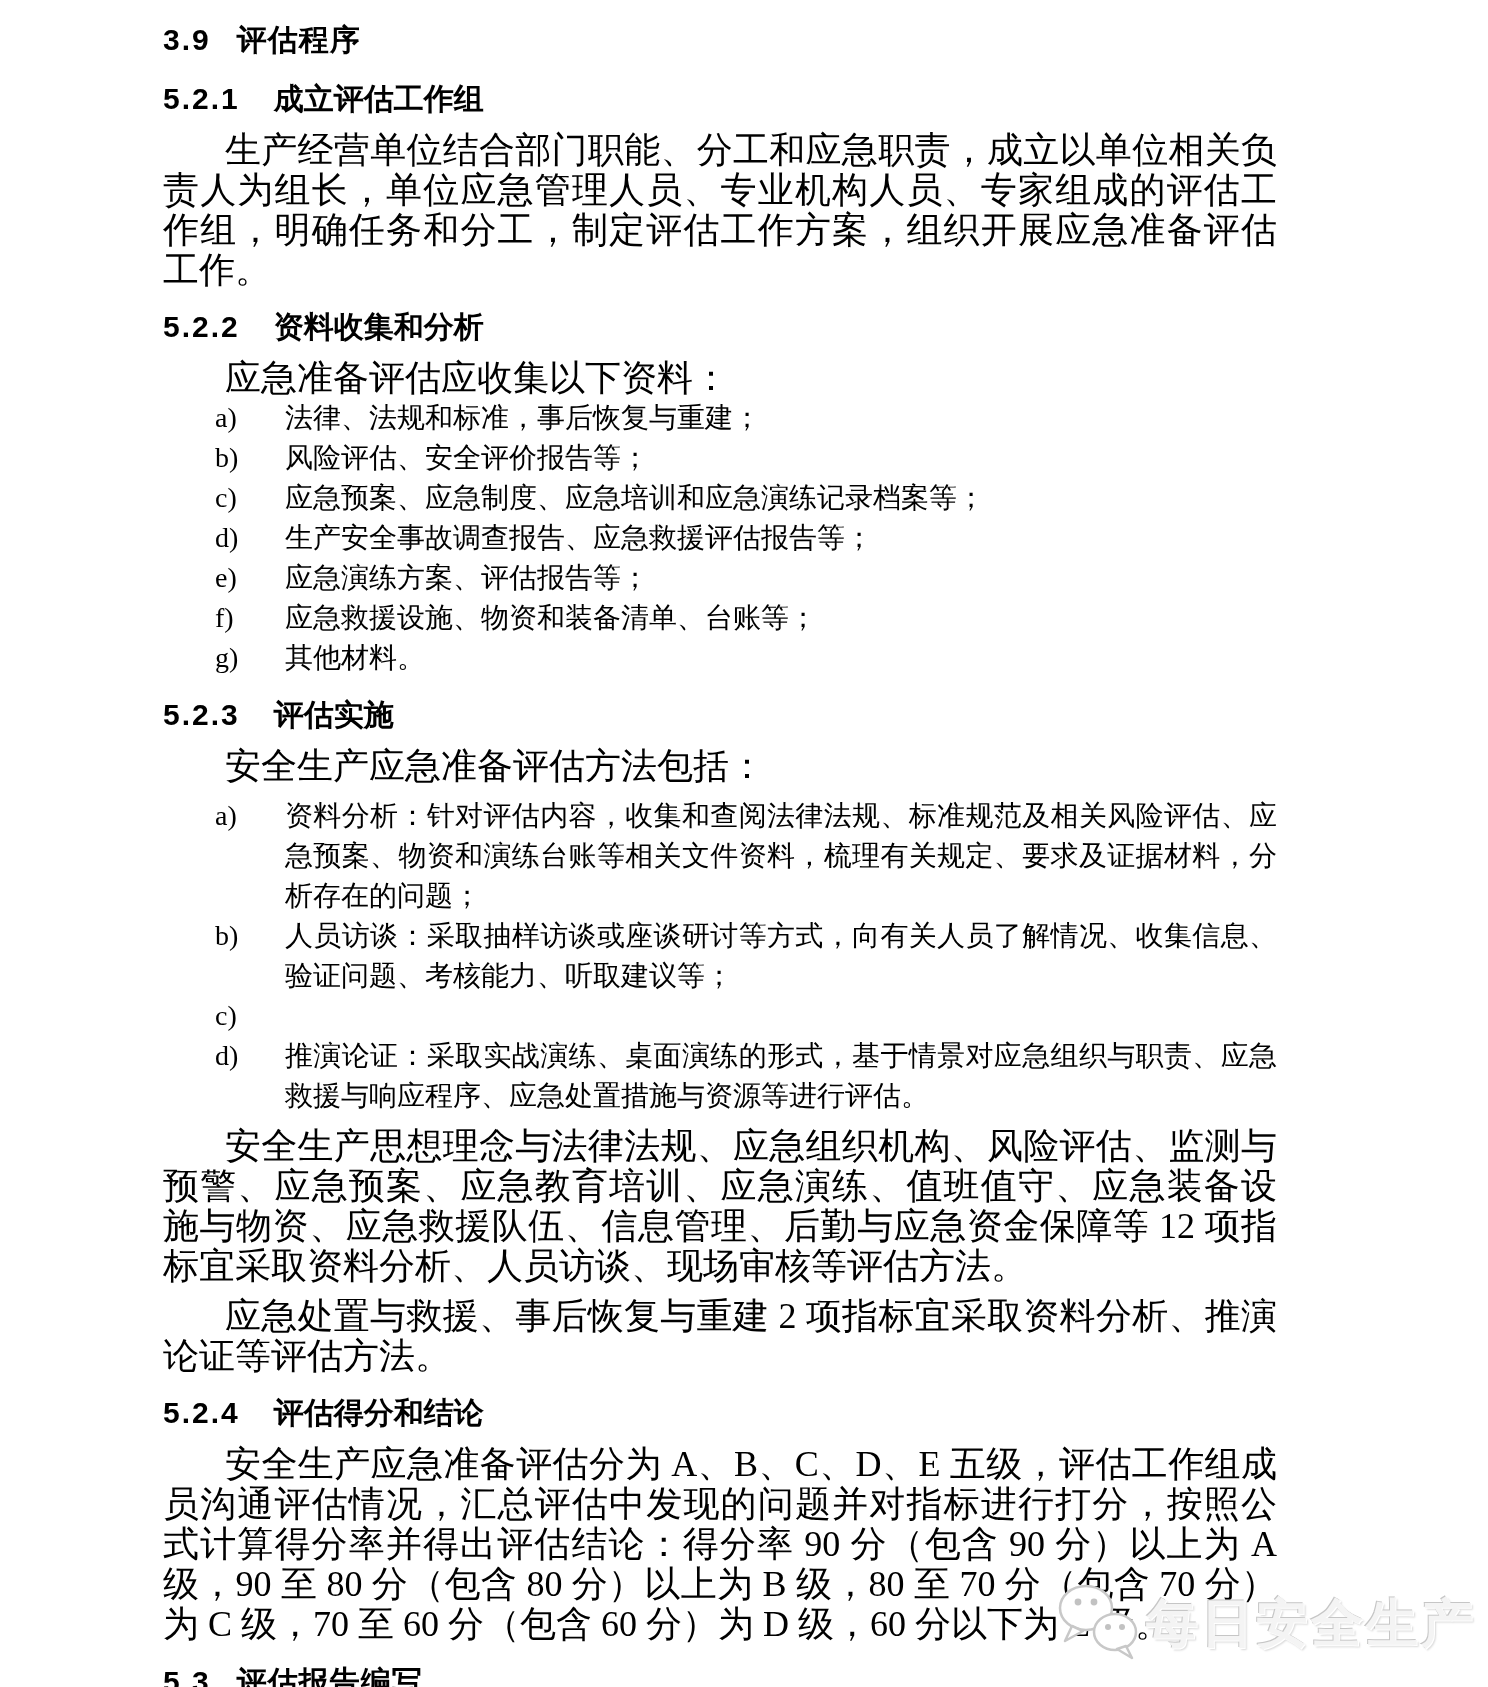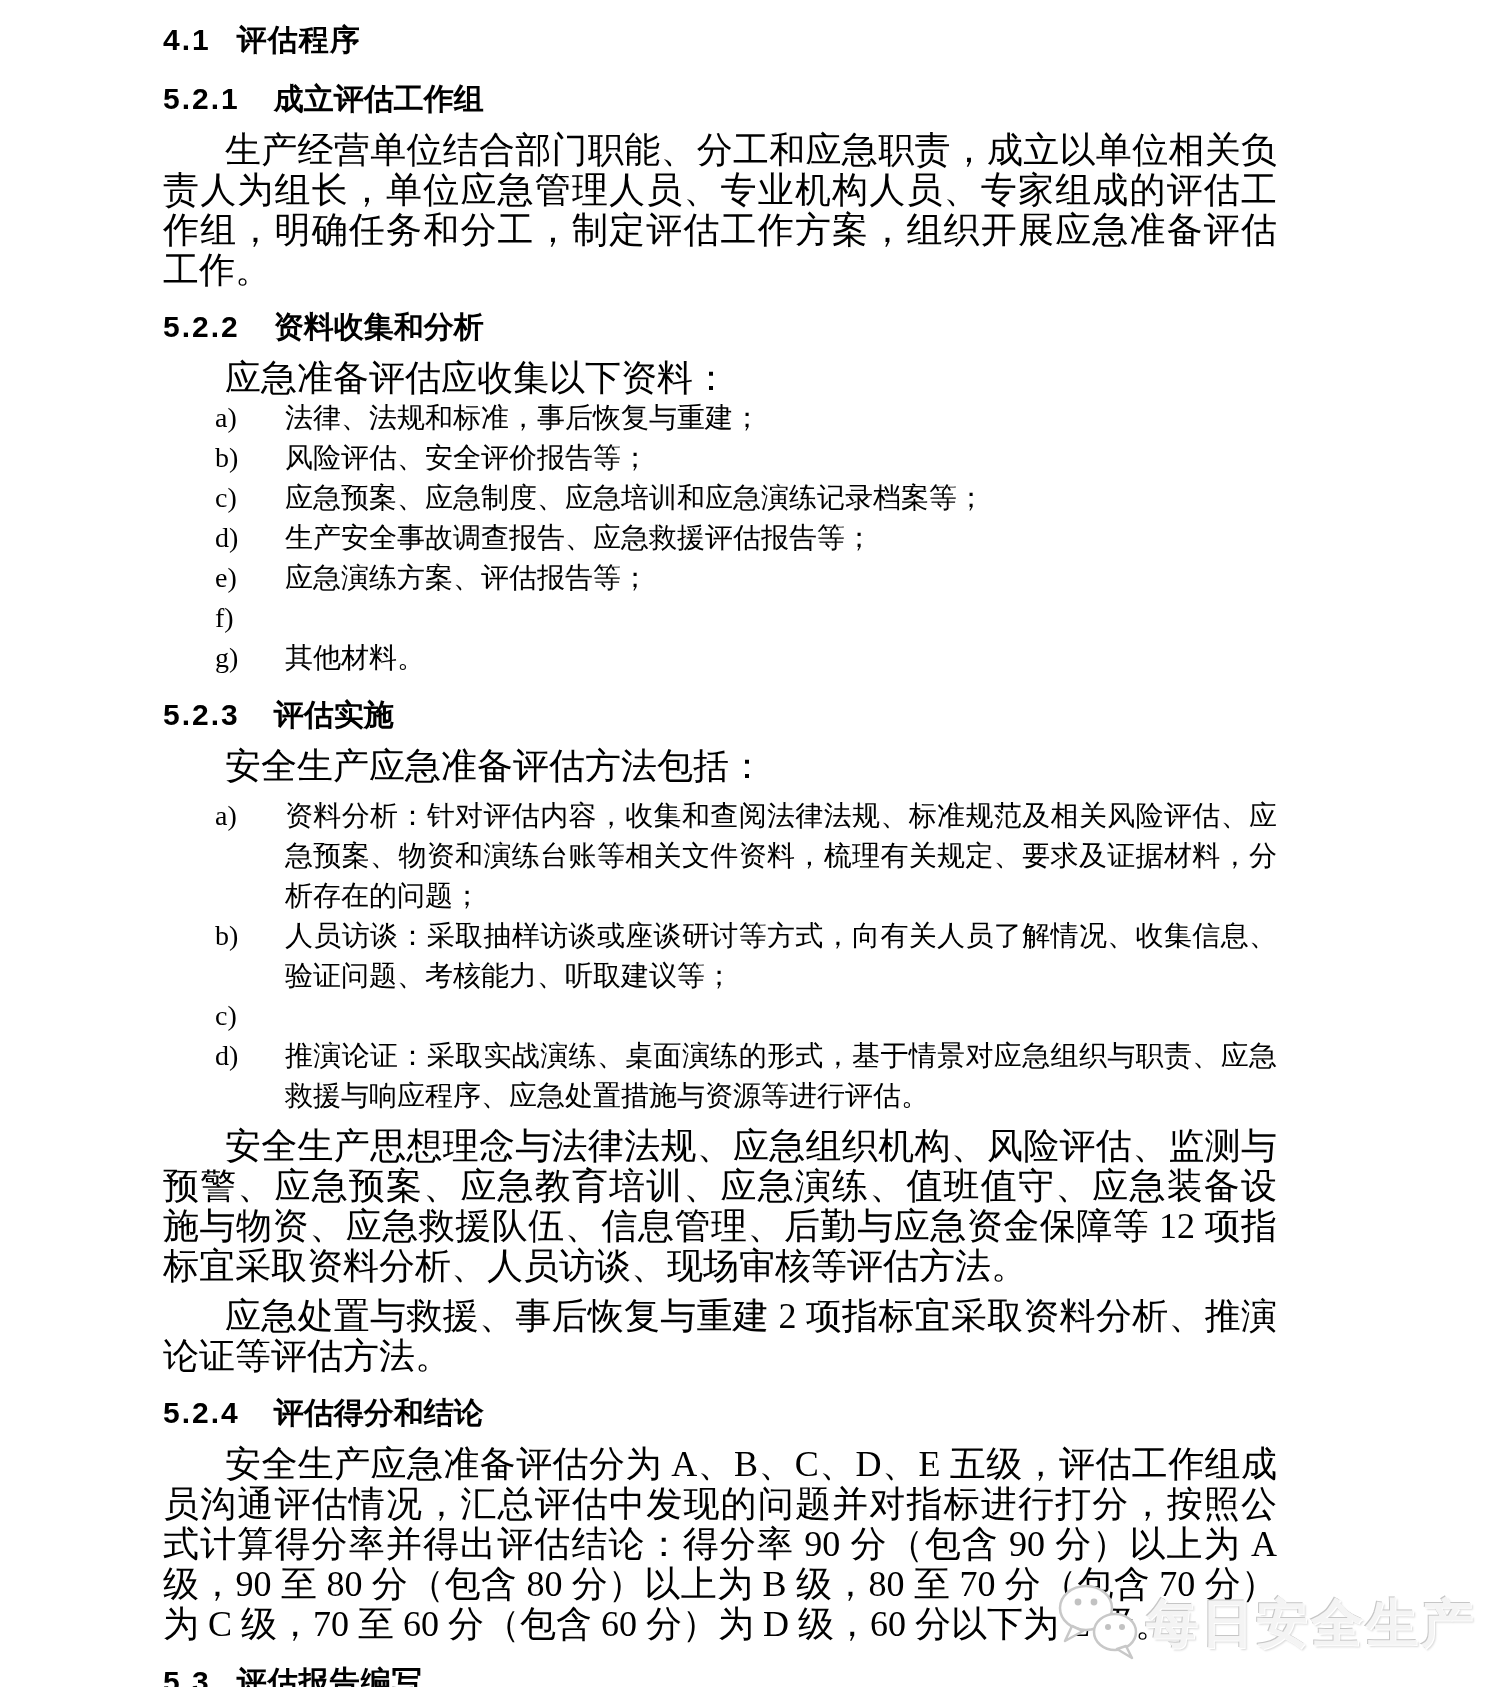--- a/index.html
+++ b/index.html
@@ -96,21 +96,21 @@
       2px 2px 2px #d9d9d9;
     white-space: nowrap;
   }
 </style>
 </head>
 <body>
 
 <div class="page">
 
   <div class="h2">
-    <span class="heading-num">4.1</span><span>评估程序</span>
+    <span class="heading-num">3.9</span><span>评估程序</span>
   </div>
 
   <div class="h3">
     <span class="heading-num">5.2.1</span><span>成立评估工作组</span>
   </div>
   <p class="para">生产经营单位结合部门职能、分工和应急职责，成立以单位相关负责人为组长，单位应急管理人员、专业机构人员、专家组成的评估工作组，明确任务和分工，制定评估工作方案，组织开展应急准备评估工作。</p>
 
   <div class="h3">
     <span class="heading-num">5.2.2</span><span>资料收集和分析</span>
   </div>
@@ -131,20 +131,21 @@
     <div class="list-item">
       <span class="list-marker">d)</span>
       <span class="list-text">生产安全事故调查报告、应急救援评估报告等；</span>
     </div>
     <div class="list-item">
       <span class="list-marker">e)</span>
       <span class="list-text">应急演练方案、评估报告等；</span>
     </div>
     <div class="list-item">
       <span class="list-marker">f)</span>
+      <span class="list-text">应急救援设施、物资和装备清单、台账等；</span>
     </div>
     <div class="list-item">
       <span class="list-marker">g)</span>
       <span class="list-text">其他材料。</span>
     </div>
   </div>
 
   <div class="h3">
     <span class="heading-num">5.2.3</span><span>评估实施</span>
   </div>

